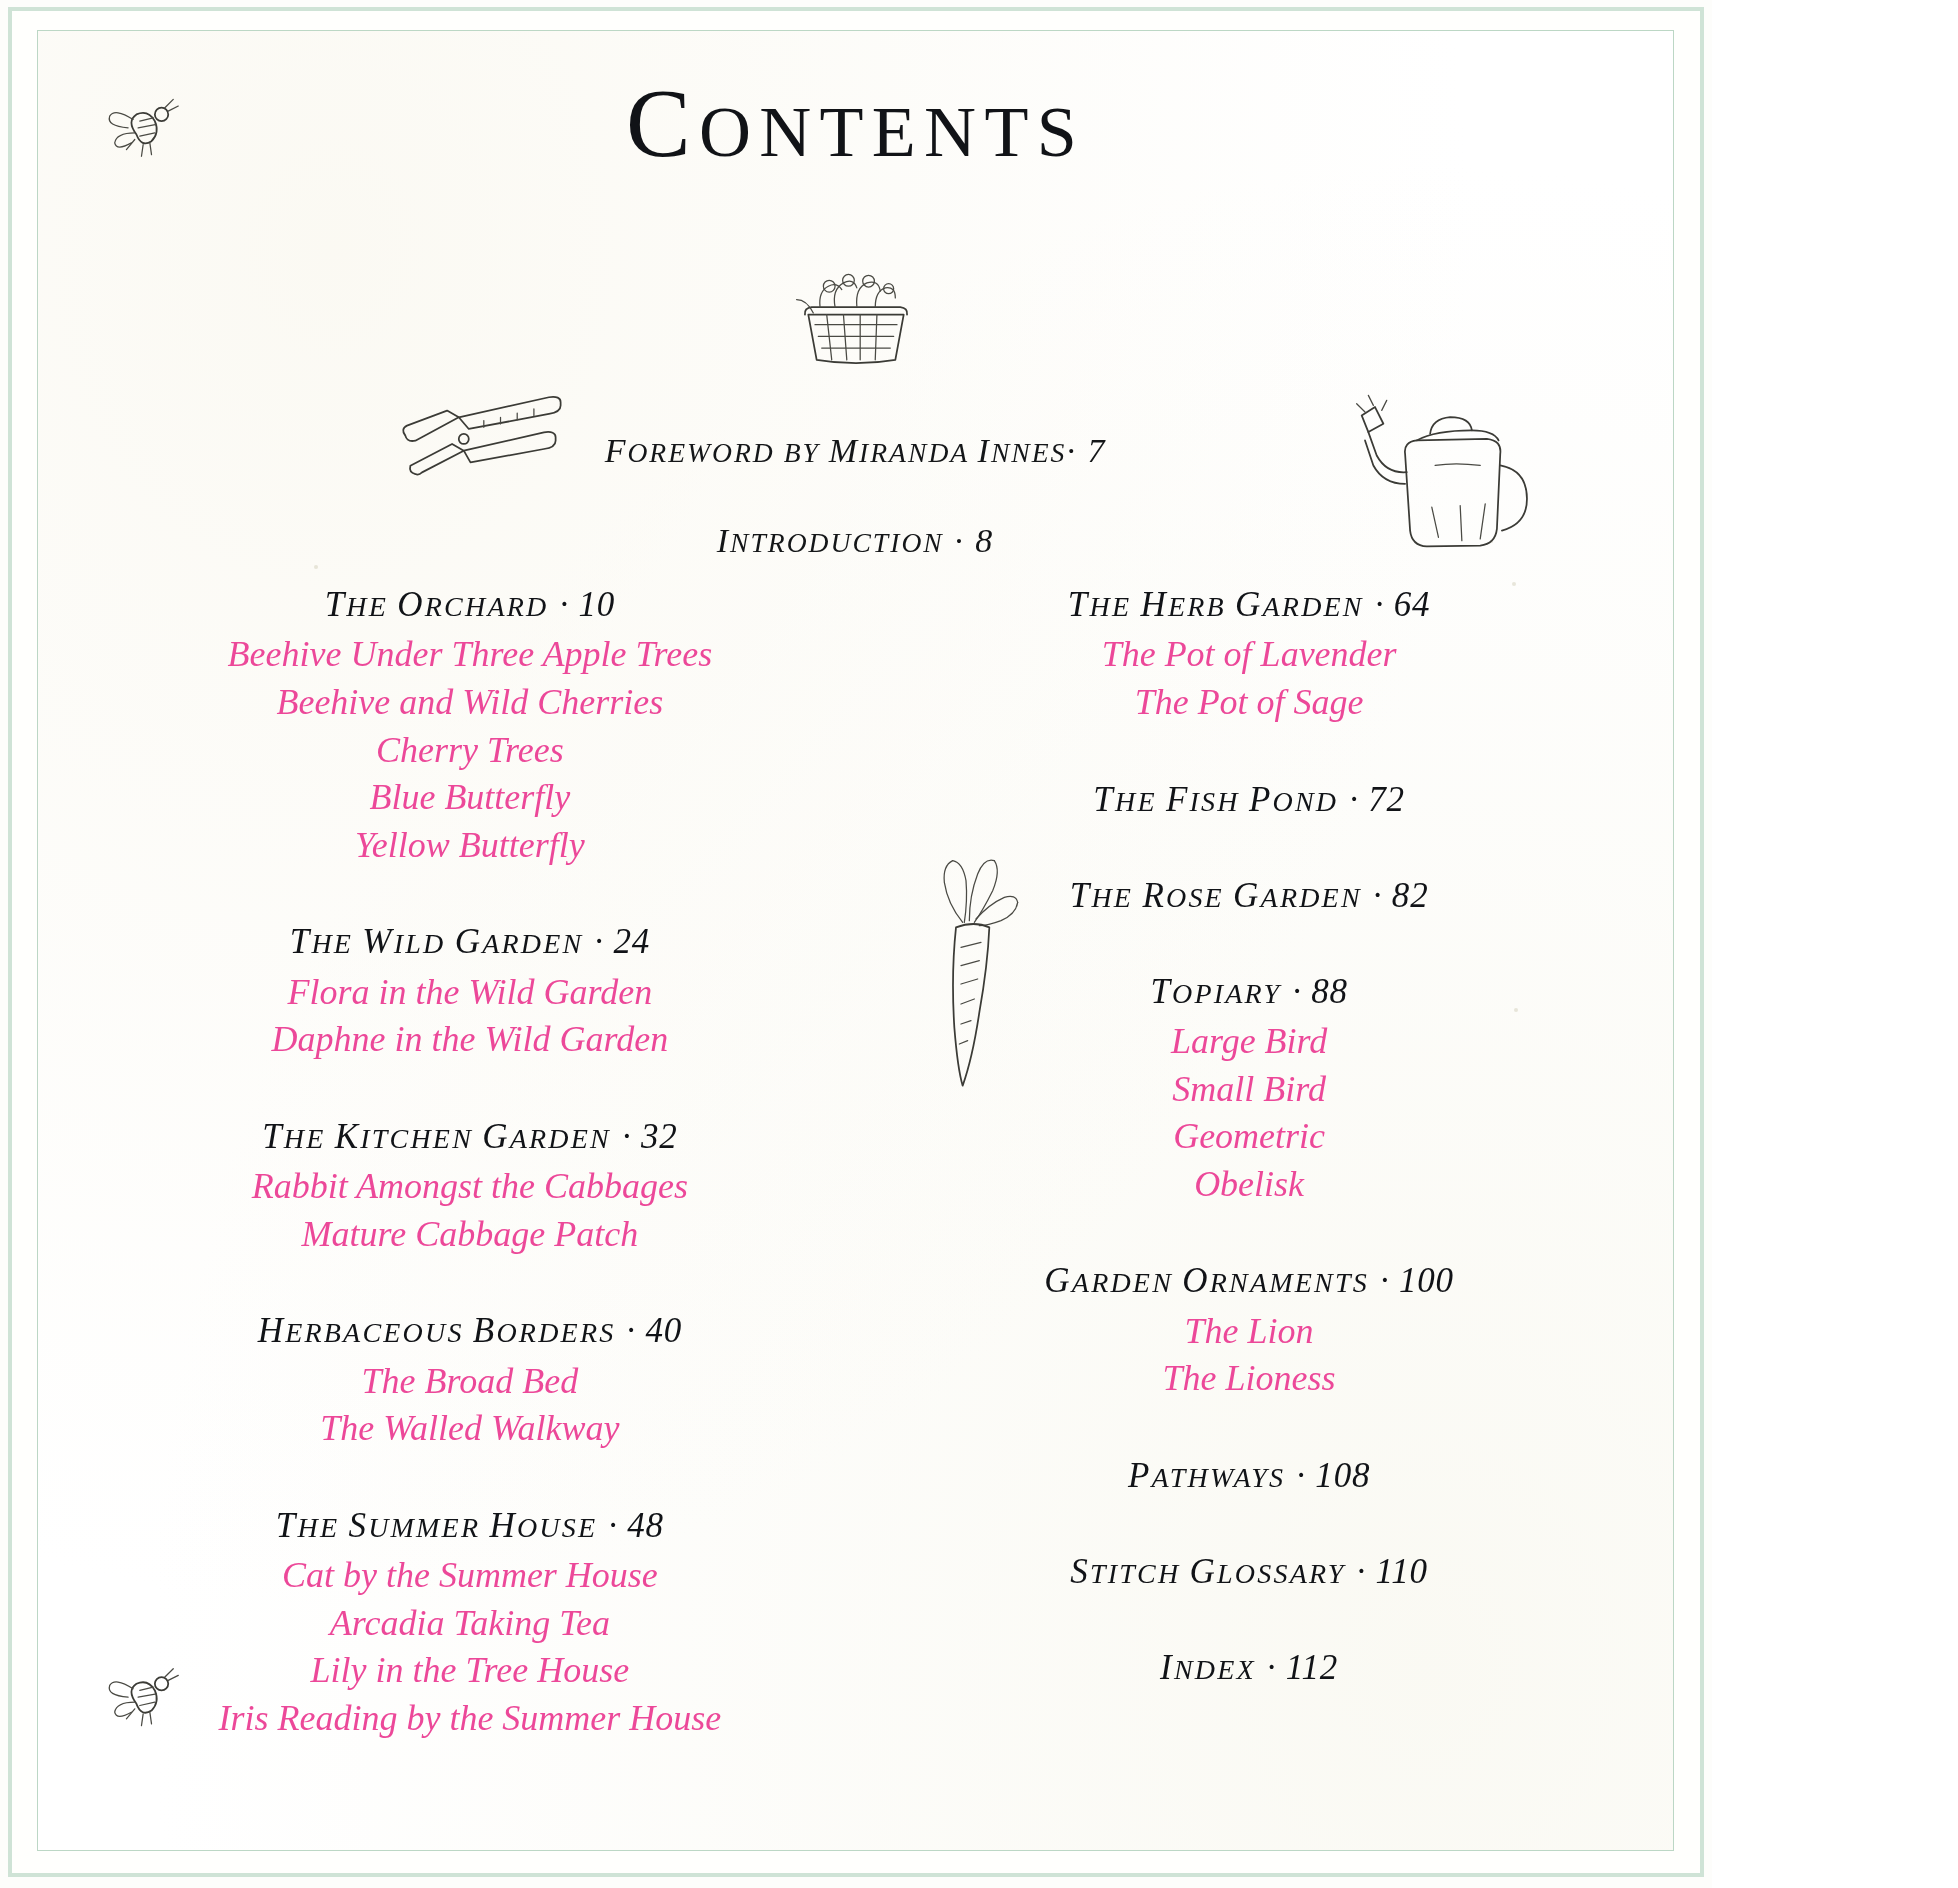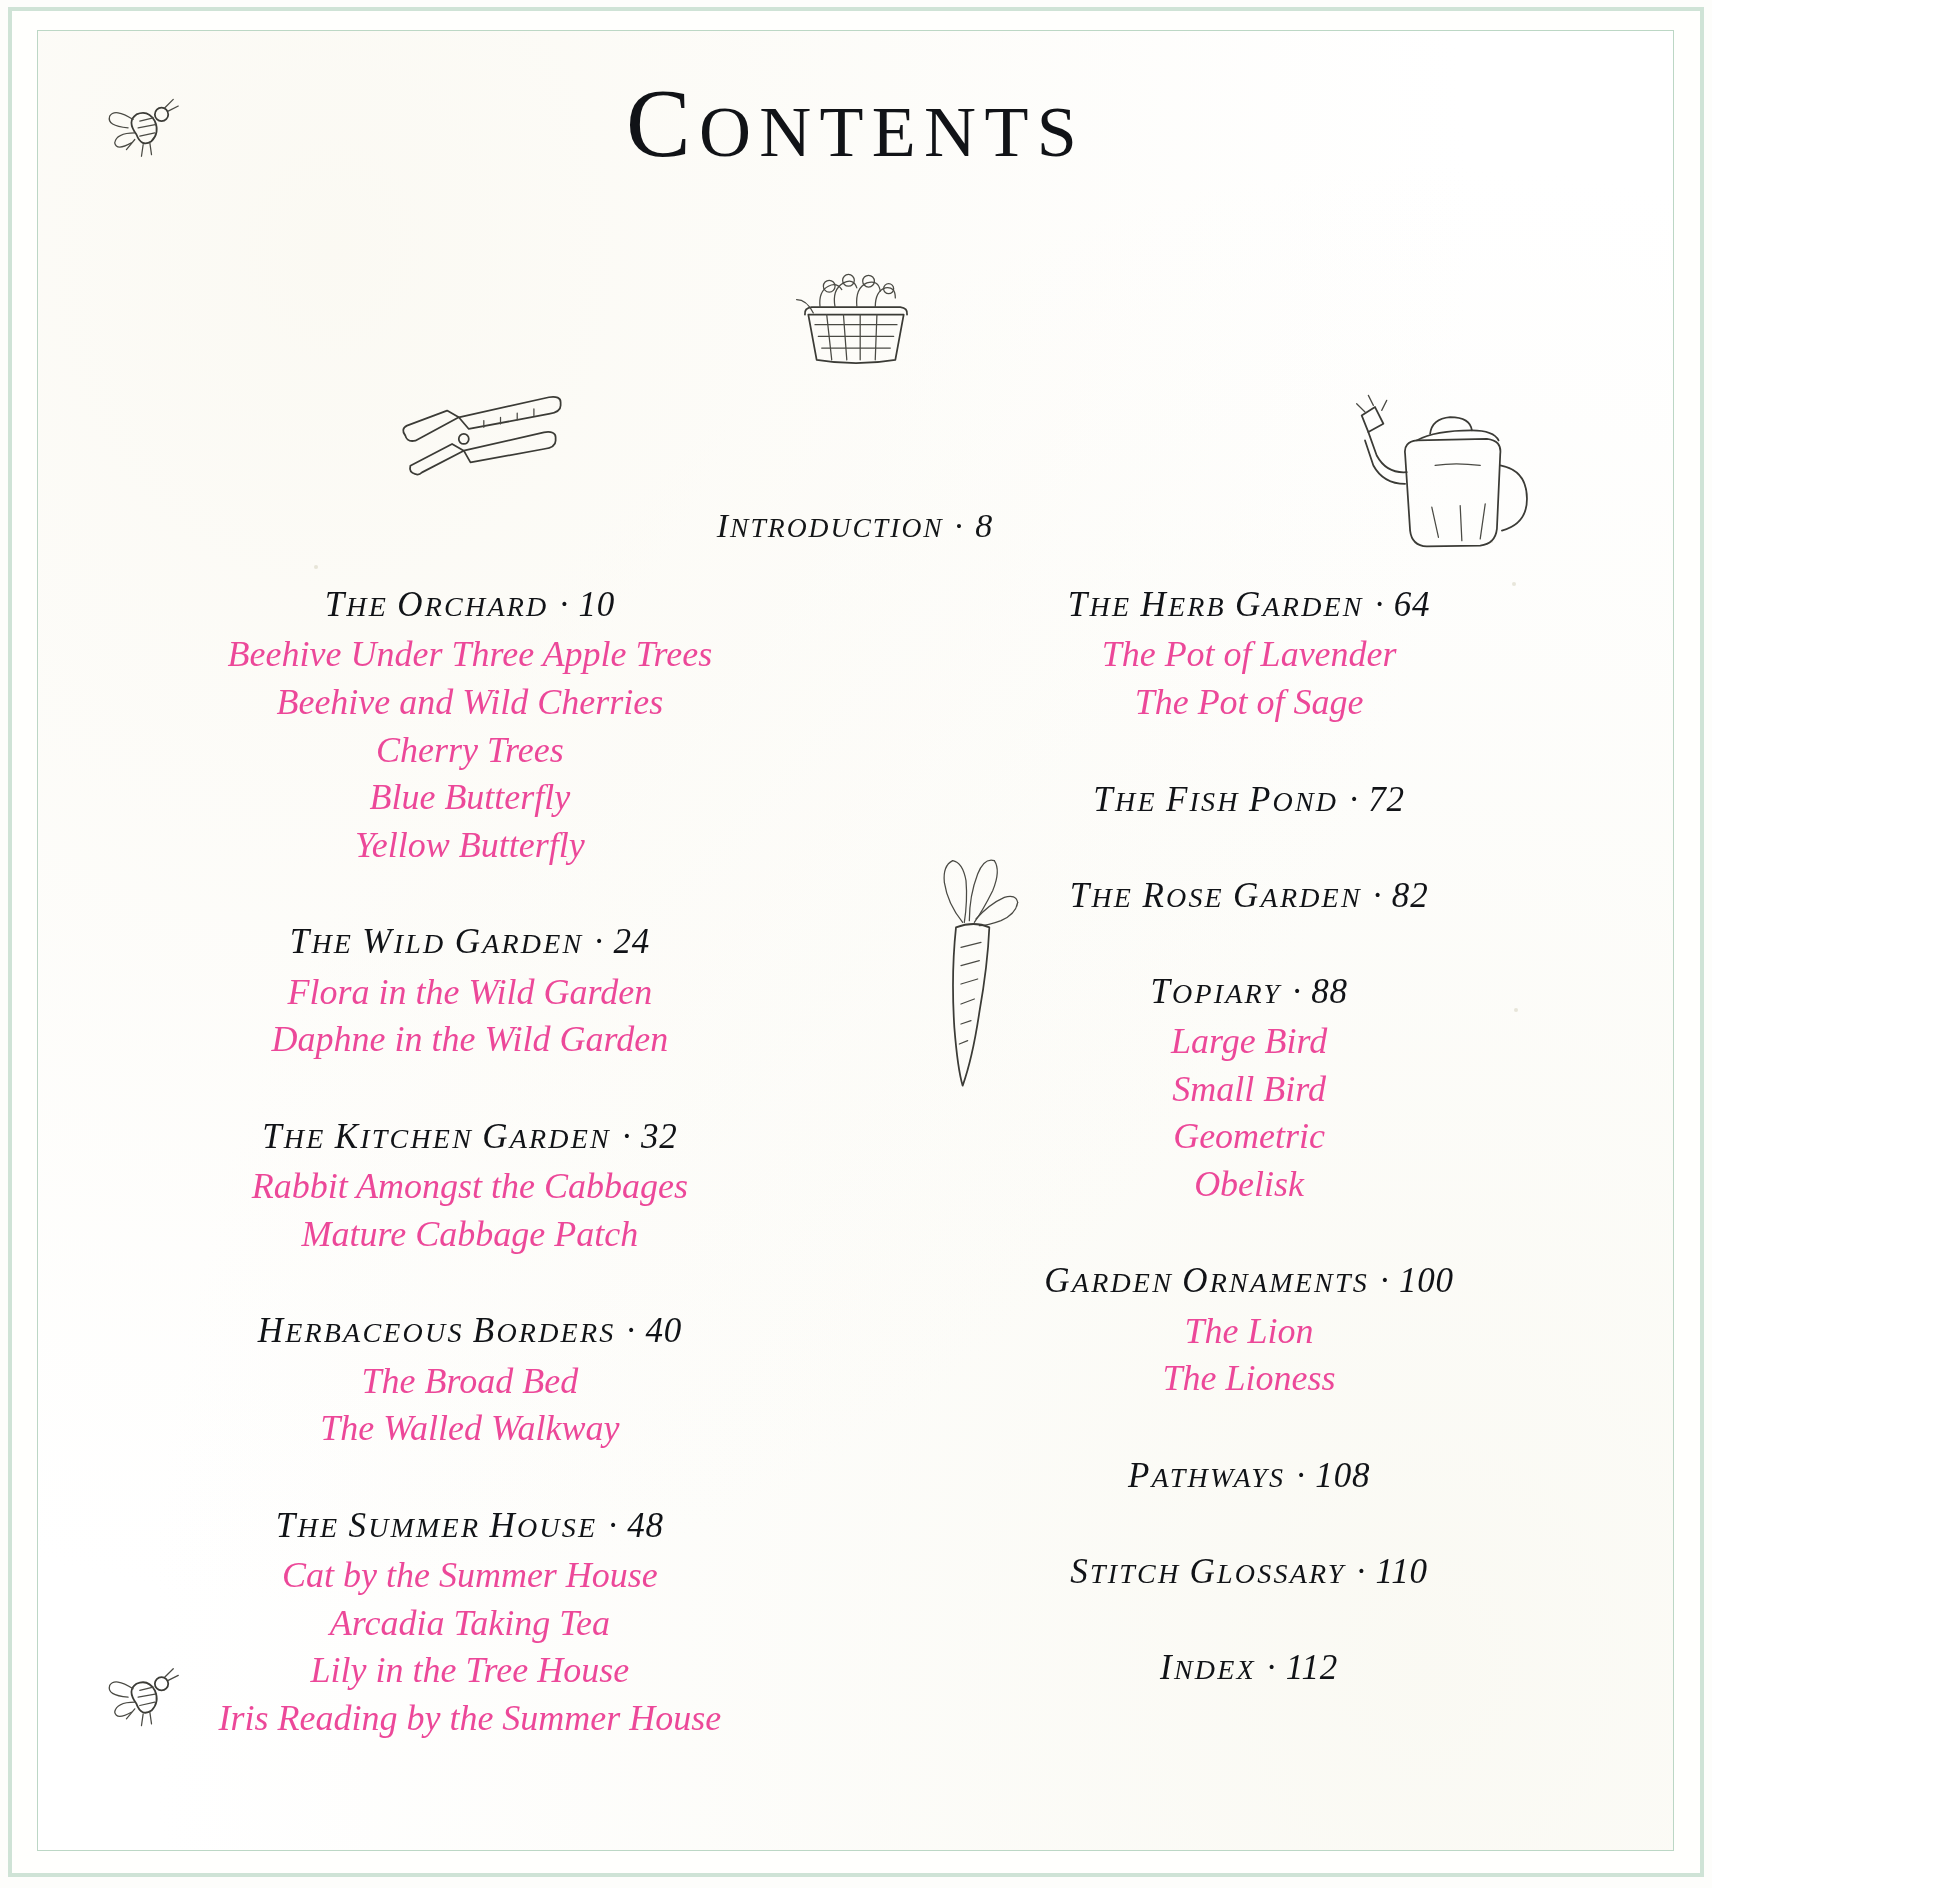--- a/index.html
+++ b/index.html
@@ -70,21 +70,21 @@
     font-family: "Liberation Serif", serif;
     font-style: italic;
     color: #141618;
   }
   .foreword {
     top: 401px;
     font-size: 34px;
     letter-spacing: 2px;
   }
   .intro {
-    top: 476px;
+    top: 491px;
     font-size: 34px;
     letter-spacing: 2px;
   }
   .sc-lg { font-size: 34px; }
   .sc-sm { font-size: 27.6px; }
 
   
   .columns {
     position: absolute;
     left: 0; right: 0;
@@ -172,20 +172,23 @@
         <path class="ink-thin" d="M96 48 Q94 26 108 20 Q122 16 124 30"></path>
         <path class="ink-thin" d="M118 49 Q118 30 130 26 Q142 24 142 38"></path>
         <circle class="ink-thin" cx="63" cy="24" r="7"></circle>
         <circle class="ink-thin" cx="86" cy="17" r="7"></circle>
         <circle class="ink-thin" cx="110" cy="18" r="7"></circle>
         <circle class="ink-thin" cx="134" cy="27" r="6"></circle>
         <path class="ink-thin" d="M44 56 Q36 40 24 40"></path>
       </svg>
     </div>
 
+    <div class="hdr-line foreword">
+      <span class="sc-lg">F</span><span class="sc-sm">OREWORD BY </span><span class="sc-lg">M</span><span class="sc-sm">IRANDA </span><span class="sc-lg">I</span><span class="sc-sm">NNES</span><span class="sc-lg">· 7</span>
+    </div>
     <div class="hdr-line intro">
       <span class="sc-lg">I</span><span class="sc-sm">NTRODUCTION</span><span class="sc-lg"> · 8</span>
     </div>
 
     <div class="deco shears">
       <svg width="192" height="109" viewBox="0 0 230 130">
         <path class="ink" d="M10 52 Q4 44 12 40 L60 22 L74 30 L22 58 Q12 60 10 52 Z"></path>
         <path class="ink" d="M22 98 Q14 96 16 88 L66 62 L80 70 L30 96 Q26 100 22 98 Z"></path>
         <path class="ink" d="M74 30 L182 6 Q196 4 196 12 L196 16 Q196 24 182 26 L86 44 Z"></path>
         <path class="ink" d="M80 70 L176 48 Q190 46 190 54 L190 58 Q190 66 176 68 L88 84 Z"></path>

